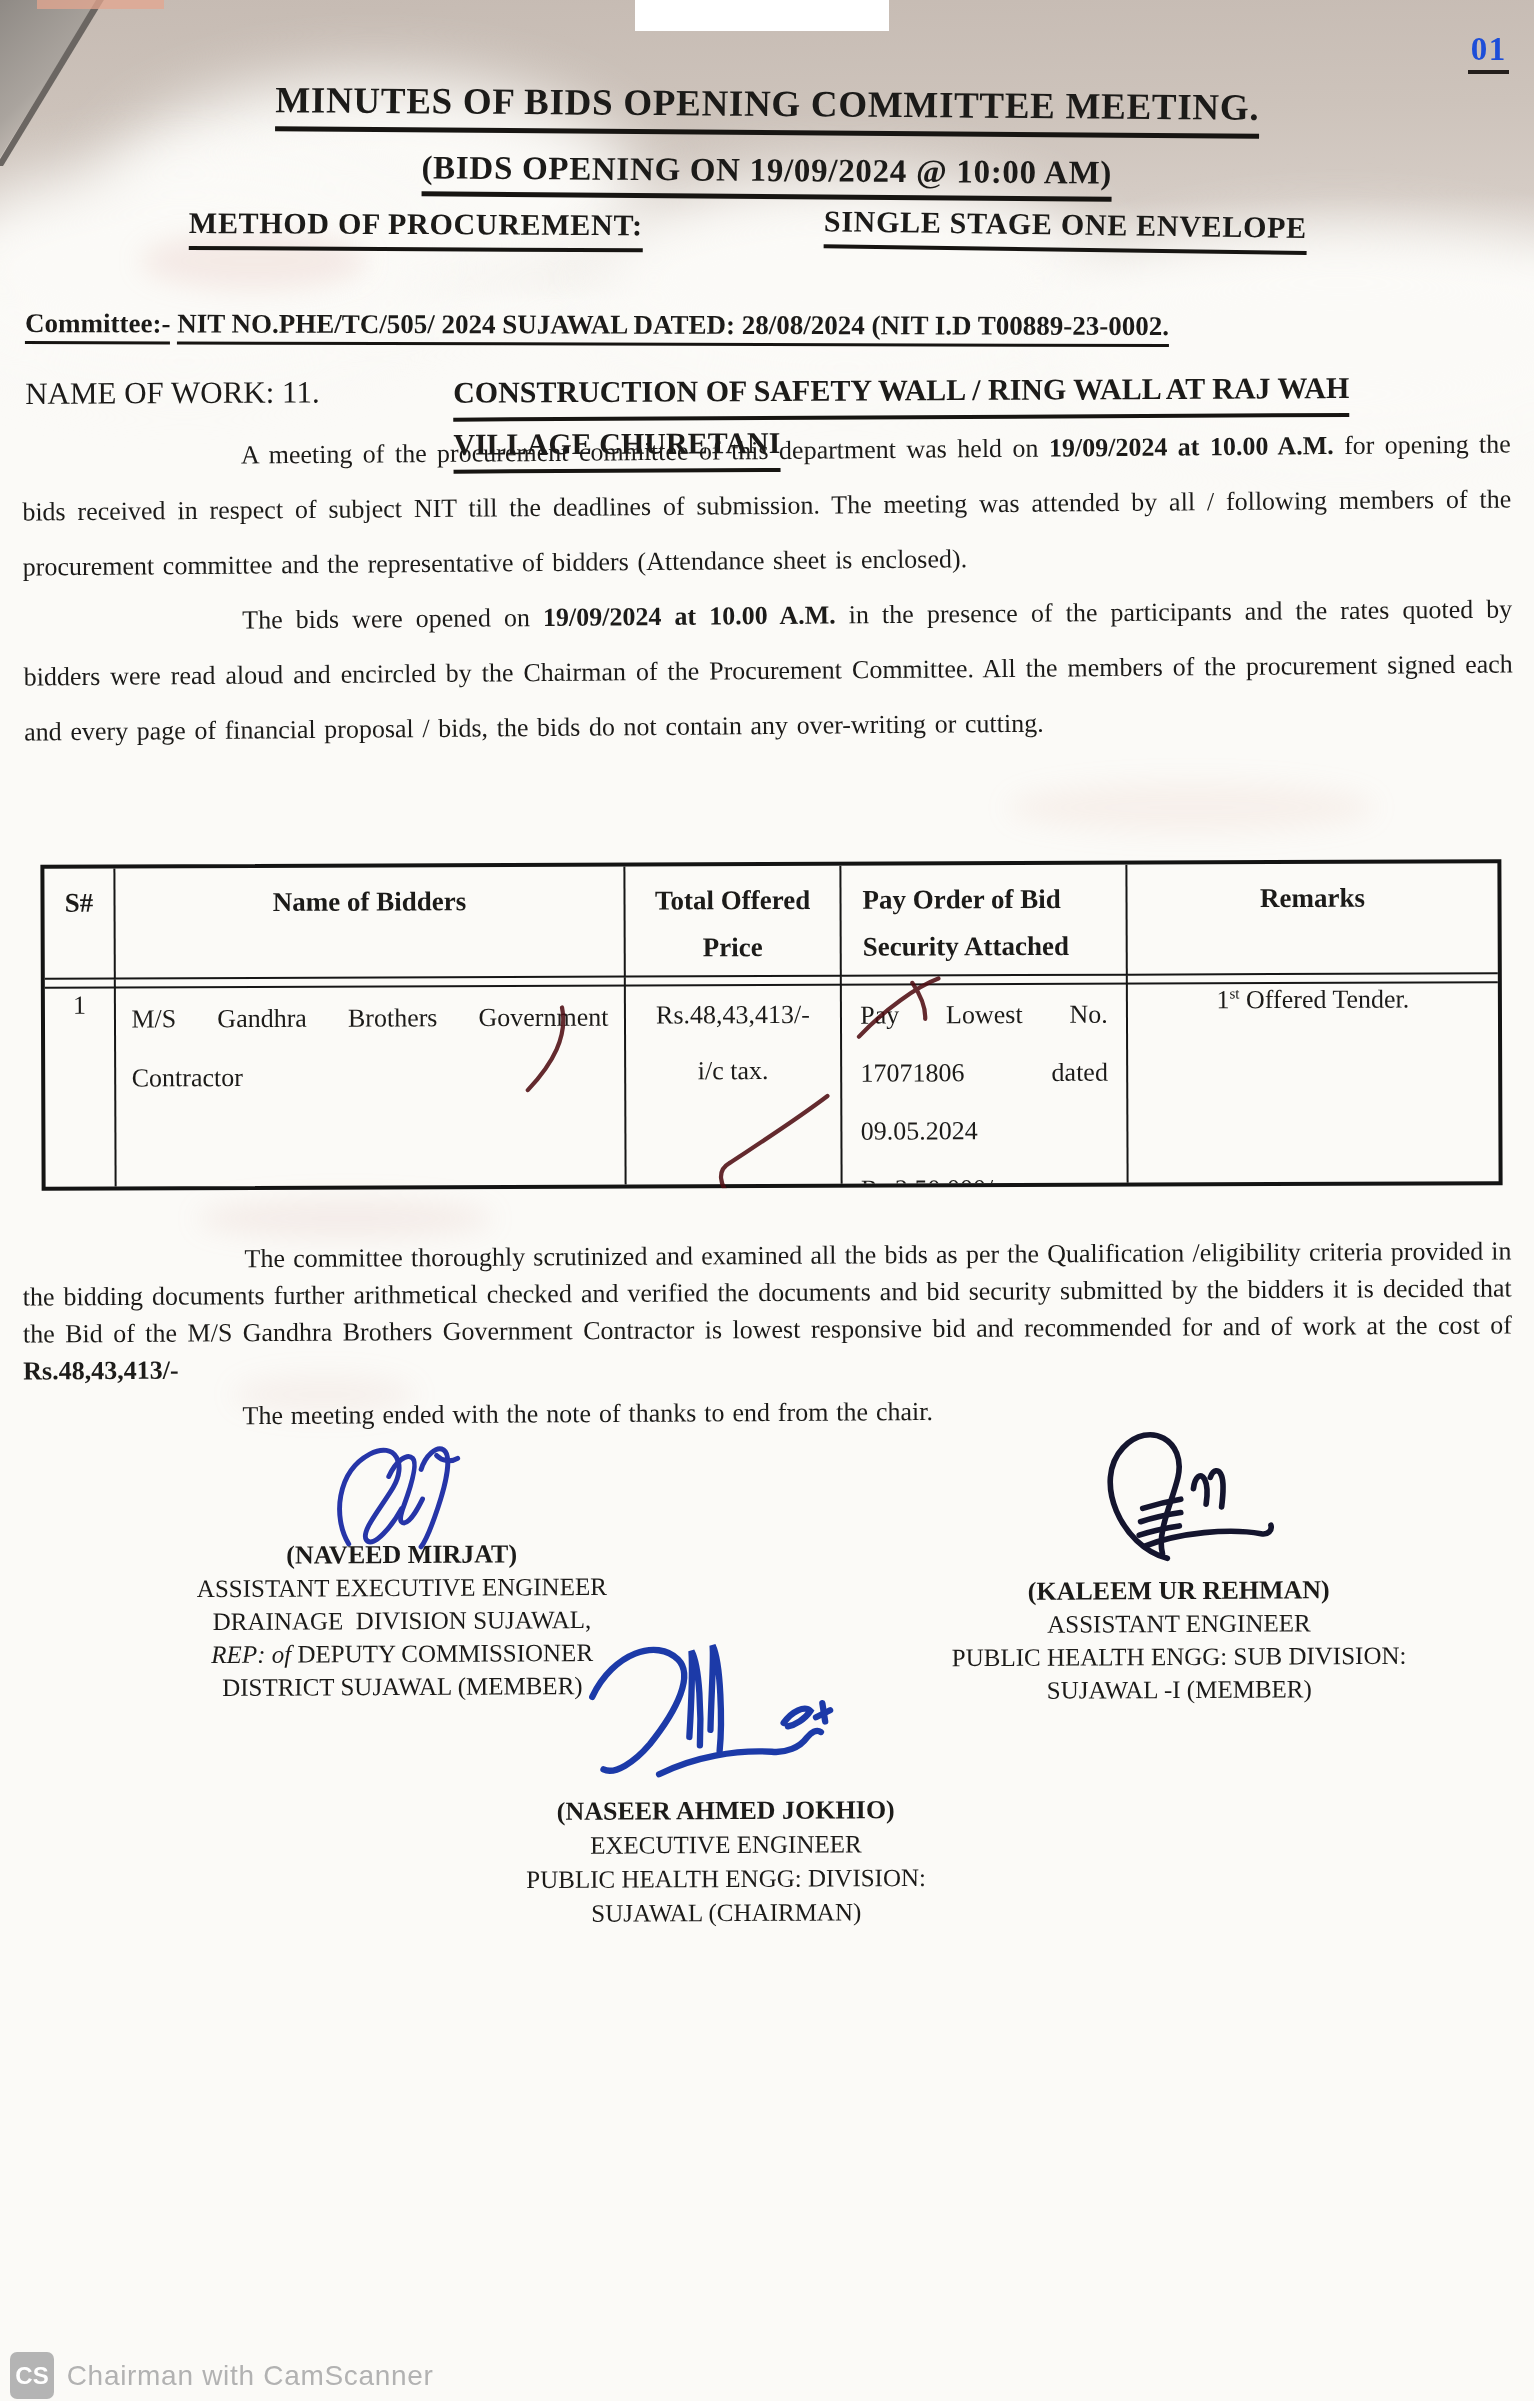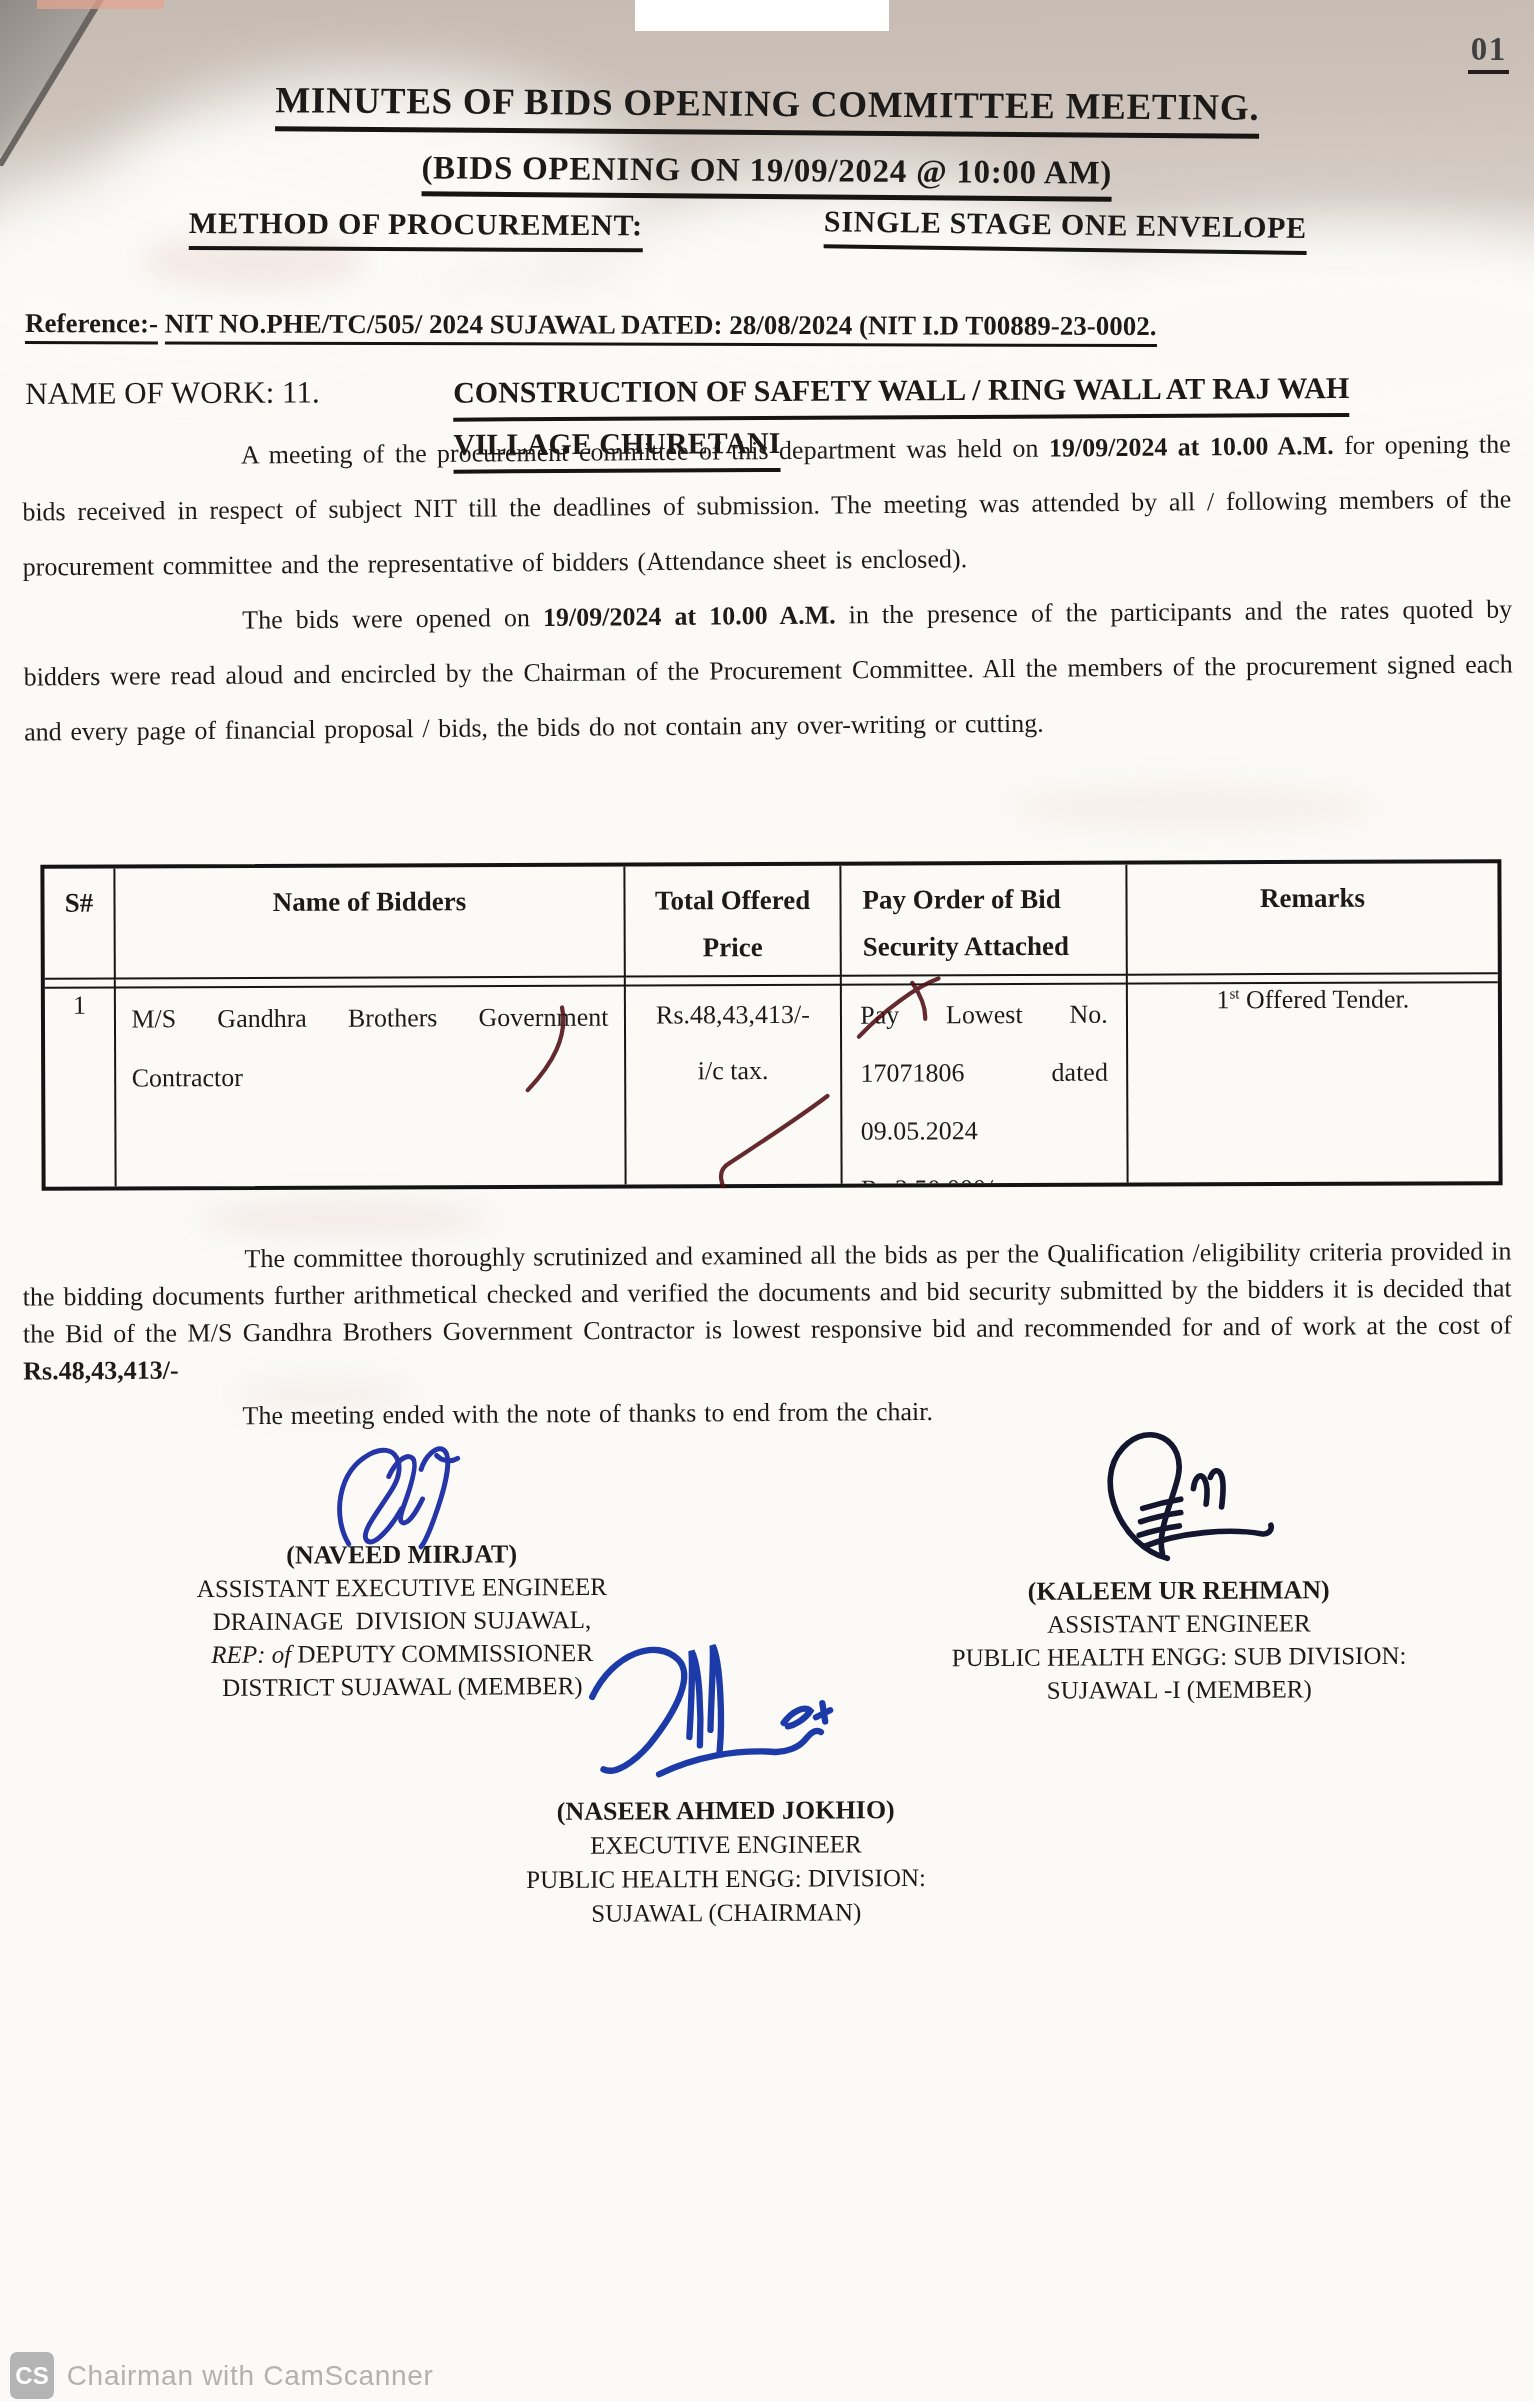--- a/index.html
+++ b/index.html
@@ -22,21 +22,21 @@
   .fold-edge{left:0;top:0;width:155px;height:166px;background:#6b6662;
     clip-path:polygon(0 96%,62% 0,67% 0,0 103%);}
   .pink-strip{left:37px;top:0;width:127px;height:9.2px;background:#e3a68f;opacity:.75;}
   .smudge{border-radius:50%;filter:blur(12.7px);}
   .sm1{left:141px;top:233px;width:226px;height:56px;background:rgba(214,160,148,.18);}
   .sm2{left:1008px;top:783px;width:367px;height:49px;background:rgba(219,172,160,.12);}
   .sm3{left:197px;top:1199px;width:296px;height:39px;background:rgba(205,158,148,.14);}
   .sm4{left:233px;top:1375px;width:183px;height:39px;background:rgba(205,160,150,.10);}
 
   
-  .corner-no{left:1468px;top:31px;font-size:33px;font-weight:bold;color:#404040;
+  .corner-no{left:1468px;top:31px;font-size:33px;font-weight:bold;color:#1d4ed8;
     border-bottom:4.2px solid #241f1c;padding:0 2.8px 2.1px 2.8px;letter-spacing:1.4px;}
   .title-block{left:0;top:82px;width:1534px;text-align:center;transform:rotate(.45deg);}
   .title-l1{display:inline-block;font-size:37px;font-weight:bold;letter-spacing:0.7px;
     border-bottom:5px solid #171512;padding-bottom:5px;}
   .title-l2{display:inline-block;font-size:33px;font-weight:bold;letter-spacing:0.7px;
     border-bottom:5px solid #171512;padding-bottom:5px;margin-top:17px;}
   .method-row{left:0;top:209px;width:1534px;transform:rotate(.3deg);}
   .method-label{position:absolute;left:189px;top:0;font-size:30px;font-weight:bold;letter-spacing:0.7px;
     border-bottom:4.2px solid #171512;padding-bottom:5.6px;}
   .method-value{position:absolute;left:824px;top:-2.8px;font-size:30px;font-weight:bold;letter-spacing:0.7px;
@@ -122,21 +122,21 @@
     <div><span class="title-l1">MINUTES OF BIDS OPENING COMMITTEE MEETING.</span></div>
     <div><span class="title-l2">(BIDS OPENING ON 19/09/2024 @ 10:00 AM)</span></div>
   </div>
 
   <div class="abs method-row">
     <span class="method-label">METHOD OF PROCUREMENT:</span>
     <span class="method-value">SINGLE STAGE ONE ENVELOPE</span>
   </div>
 
   <div class="abs reference-row">
-    <span class="ref-label">Reference:-</span><span> </span><span class="ref-value">NIT NO.PHE/TC/505/ 2024 SUJAWAL DATED: 28/08/2024 (NIT I.D T00889-23-0002.</span>
+    <span class="ref-label">Committee:-</span><span> </span><span class="ref-value">NIT NO.PHE/TC/505/ 2024 SUJAWAL DATED: 28/08/2024 (NIT I.D T00889-23-0002.</span>
   </div>
 
   <div class="abs work-row">
     <span class="work-label">NAME OF WORK: 11.</span>
     <div class="work-title">
       <span class="u">CONSTRUCTION OF SAFETY WALL / RING WALL AT RAJ WAH</span><br>
       <span class="u">VILLAGE CHURETANI</span>
     </div>
   </div>
 

